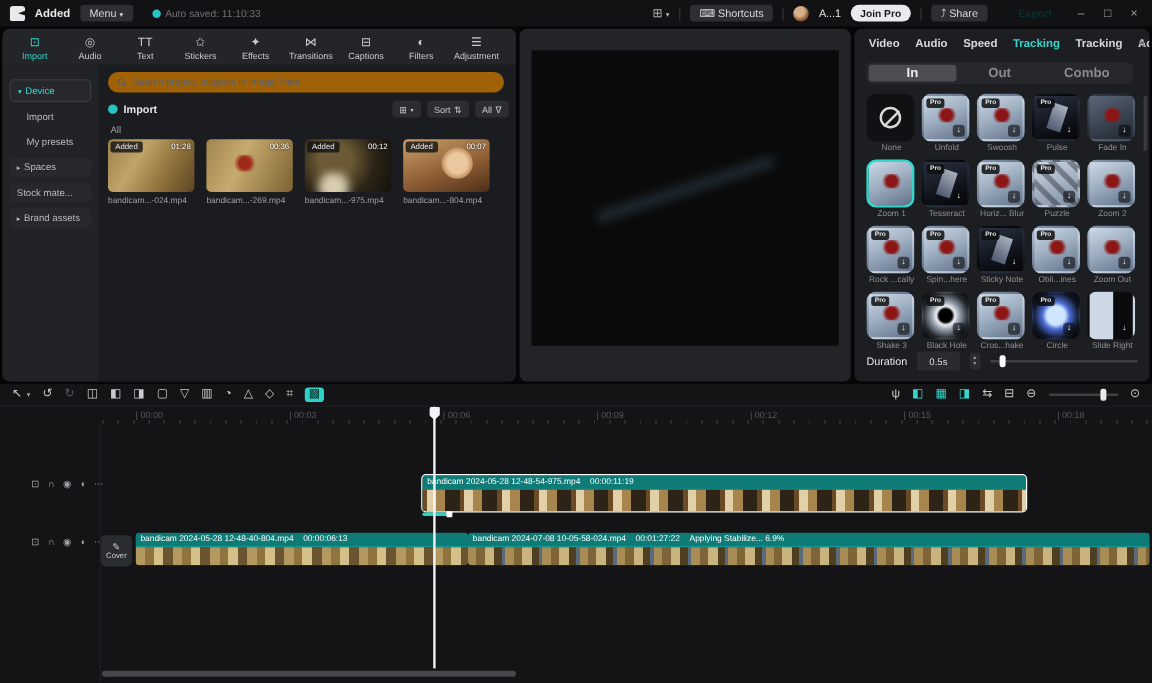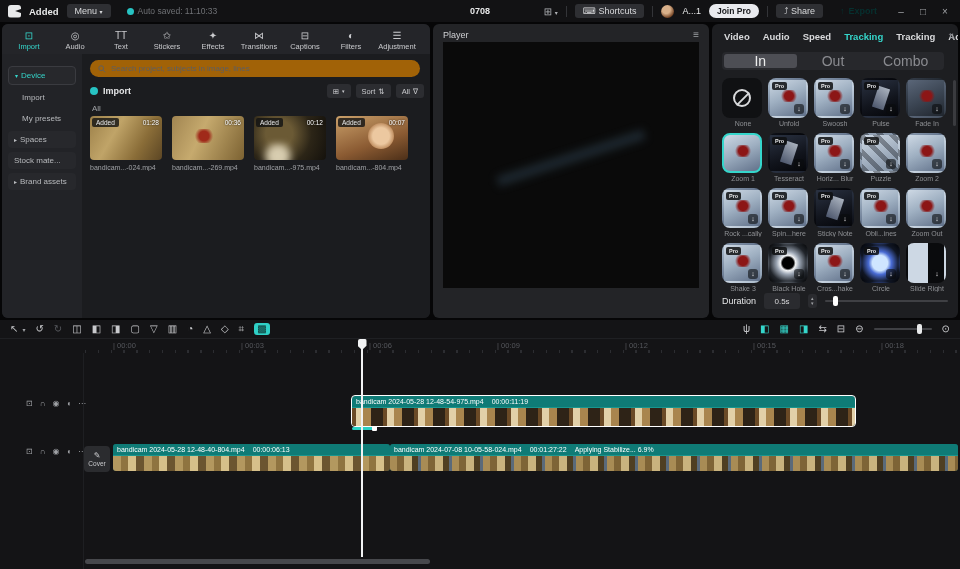--- a/index.html
+++ b/index.html
@@ -97,22 +97,22 @@
   #player-right { margin-left:auto; display:flex; align-items:center; gap:8px; color:#c9cacd; }
   #ratio-btn { border:1px solid #9fa1a5; border-radius:2px; font-size:6.5px; padding:0.5px 3px; }
 
   
   #inspector-tabs { display:flex; gap:13px; padding:7px 0 0 12px; font-size:9.5px; white-space:nowrap; overflow:hidden; }
   .insp-tab { color:#d8d9db; font-weight:bold; cursor:pointer; }
   .insp-tab.active { color:#35d6cb; }
   #insp-scroll-icon { position:absolute; right:3px; top:8px; color:#7c7e83; font-size:8px; }
   #subtabs { position:absolute; left:10px; top:28px; width:222px; height:18px; background:#27282c; border-radius:4px;
              display:flex; padding:2px; }
-  .subtab { flex:1; display:flex; align-items:center; justify-content:center; font-size:14px; color:#8a8b90;
-            border-radius:3px; cursor:pointer; }
+  .subtab { flex:1; display:flex; align-items:center; justify-content:center; font-size:11px; color:#8a8b90;
+            border-radius:3px; cursor:pointer;font-weight:bold; }
   .subtab.active { background:#4d4e54; color:#eceded; }
   #preset-grid { position:absolute; left:10px; top:54px; width:226px; display:grid;
                  grid-template-columns:repeat(5,42px); column-gap:4px; row-gap:6px; }
   .preset { width:42px; cursor:pointer; }
   .preset .tile { position:relative; width:40px; height:40px; border-radius:8px; overflow:hidden; border:2px solid transparent; }
   .preset.selected .tile { border-color:#35d6cb; }
   .tile.snow { background:linear-gradient(155deg,#cdd8e4 0%,#9fb0c2 45%,#61718a 100%); }
   .tile.snow::before, .tile.dim::before { content:""; position:absolute; left:30%; top:28%; width:16px; height:12px;
       background:radial-gradient(circle,#8c1616 0 45%,transparent 80%); }
   .tile.dim { background:linear-gradient(155deg,#5a6districts678 0%,#3c4654 50%,#20262e 100%);
@@ -189,21 +189,20 @@
 <body>
 
 <div id="titlebar">
   <div id="capcut-logo"></div>
   <span id="app-name">Added</span>
   <span class="tb-btn"><span>Menu</span> <span style="font-size:6px">▾</span></span>
   <span id="autosave">
       <span class="dot"></span>
       <span>Auto saved: 11:10:33</span>
     </span>
-  <span id="project-title">0708</span>
   <div id="tb-right">
     <span class="tb-icon"><span>⊞</span> <span style="font-size:6px">▾</span></span>
     <span class="tb-divider"></span>
     <span class="tb-btn"><span>⌨</span> <span>Shortcuts</span></span>
     <span class="tb-divider"></span>
     <span id="avatar"></span>
     <span style="color:#e8e9ea">A...1</span>
     <span id="join-pro">Join Pro</span>
     <span class="tb-divider"></span>
     <span class="tb-btn"><span>⤴</span> <span>Share</span></span>
@@ -319,24 +318,20 @@
             <span class="added-badge">Added</span>
             <span class="dur-badge">00:07</span>
           </div>
           <div class="file-name">bandicam...-804.mp4</div>
         </div>
       </div>
   </div>
 </div>
 
 <div id="player-panel" class="panel">
-  <div id="player-header">
-    <span>Player</span>
-    <span id="player-menu-icon">≡</span>
-  </div>
   <div id="video-preview">
     <div id="video-blur"></div>
     <div id="video-streak"></div>
   </div>
 </div>
 
 <div id="inspector-panel" class="panel">
   <div id="inspector-tabs">
       <span class="insp-tab">Video</span>
       <span class="insp-tab">Audio</span>

